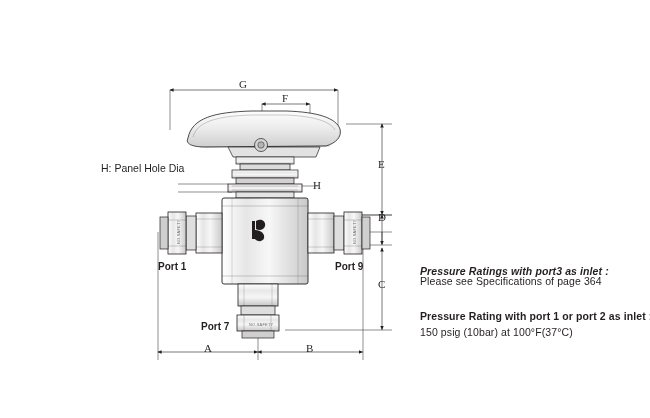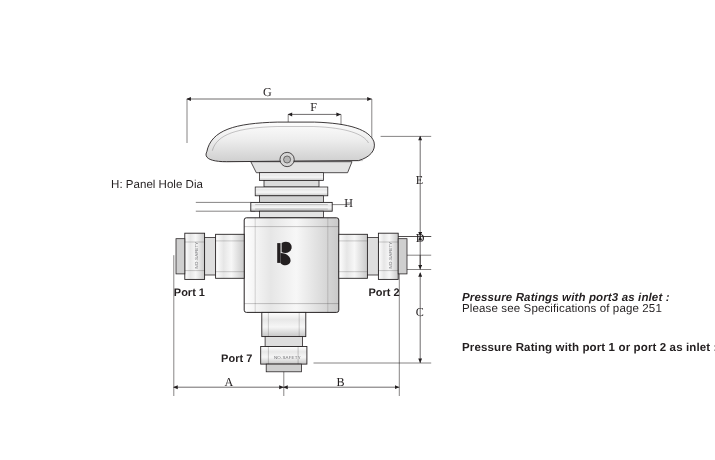--- a/index.html
+++ b/index.html
@@ -223,25 +223,26 @@
   <div class="txt dim-letter" style="left:378px; top:158px;">E</div>
   <div class="txt dim-letter" style="left:378px; top:211px;">D</div>
   <div class="txt dim-letter" style="left:378px; top:278px;">C</div>
   <div class="txt dim-letter" style="left:204px; top:342px;">A</div>
   <div class="txt dim-letter" style="left:306px; top:342px;">B</div>
   <div class="txt dim-letter" style="left:313px; top:179px;">H</div>
 
   <div class="txt panel-note" style="left:57px; top:162px;padding-left:44px;">H: Panel Hole Dia</div>
 
   <div class="txt port-label" style="left:158px; top:261px;">Port 1</div>
-  <div class="txt port-label" style="left:335px; top:261px;">Port 2</div>
+  <div class="txt port-label" style="left:335px; top:261px;">Port 9</div>
   <div class="txt port-label" style="left:201px; top:321px;">Port 7</div>
 
   <div class="txt tiny-vert" style="left:176px; top:244px;">NO.SAFETY</div>
   <div class="txt tiny-vert" style="left:352px; top:244px;">NO.SAFETY</div>
   <div class="txt tiny-horiz" style="left:249px; top:322px;">NO.SAFETY</div>
 
   <div class="txt rating-head" style="left:420px; top:265px;font-style:italic;">Pressure Ratings with port3 as inlet :</div>
-  <div class="txt rating-body" style="left:420px; top:275px;">Please see Specifications of page 251</div>
+  <div class="txt rating-body" style="left:420px; top:275px;">Please see Specifications of page 364</div>
 
   <div class="txt rating-head" style="left:420px; top:310px;">Pressure Rating with port 1 or port 2 as inlet :</div>
+  <div class="txt rating-body" style="left:420px; top:326px;">150 psig (10bar) at 100°F(37°C)</div>
 
 </div>
 
 </body></html>

